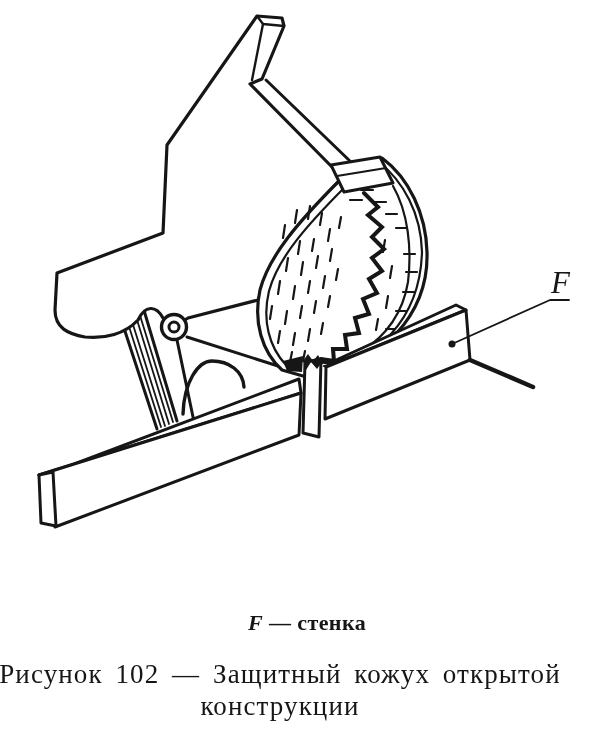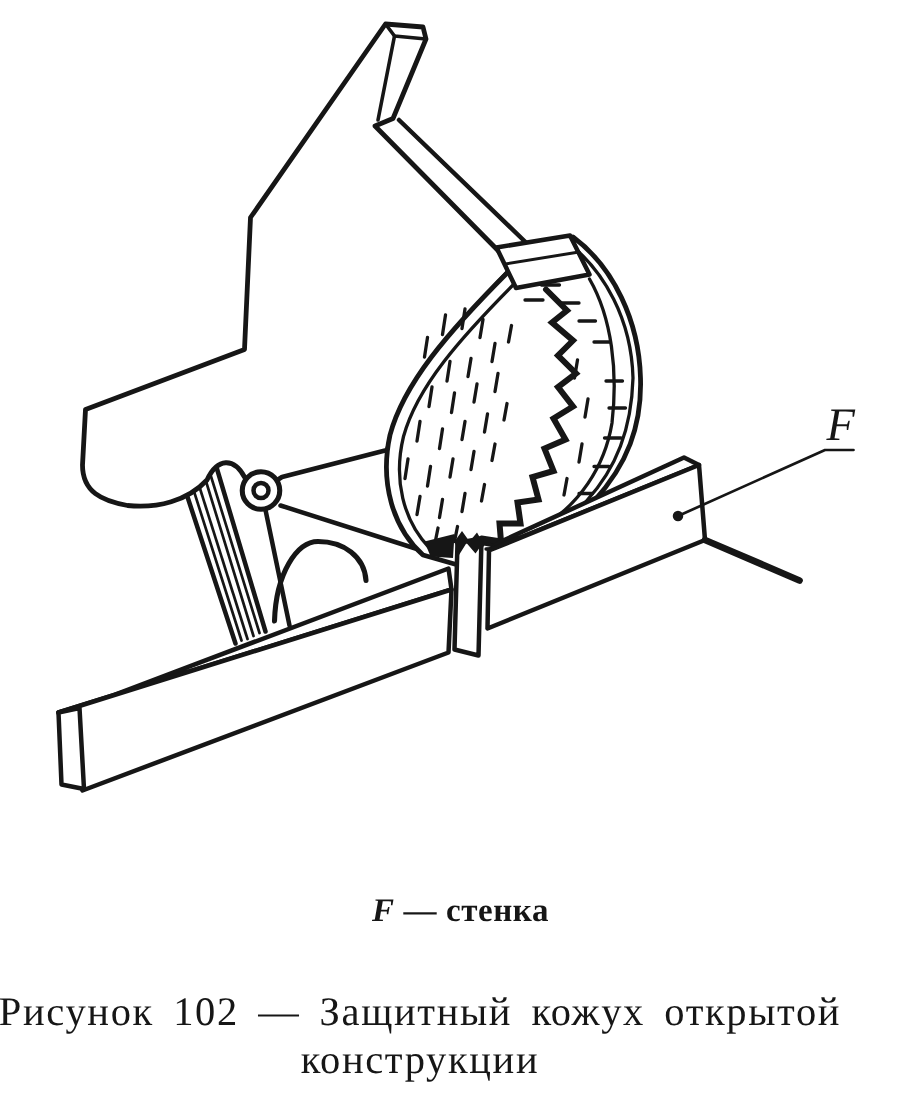--- a/index.html
+++ b/index.html
@@ -6,21 +6,21 @@
   .page{
     position:relative;
     width:614px;height:735px;
     background:#ffffff;
     font-family:"Liberation Serif","DejaVu Serif",serif;
     color:#161616;
     overflow:hidden;
   }
   .drawing{position:absolute;left:0;top:0;}
   .legend{
-    position:absolute;left:0;top:594px;width:614px;
+    position:absolute;left:0;top:610px;width:614px;
     text-align:center;font-size:22px;letter-spacing:0.4px;
     font-weight:600;
   }
   .legend .sym{font-style:italic;margin-right:6px;font-weight:600;}
   .caption{
     position:absolute;left:-27px;top:658px;width:614px;
     text-align:center;font-size:27px;line-height:1.2;
     letter-spacing:1.1px;word-spacing:5px;font-weight:500;
   }
   .flabel{

